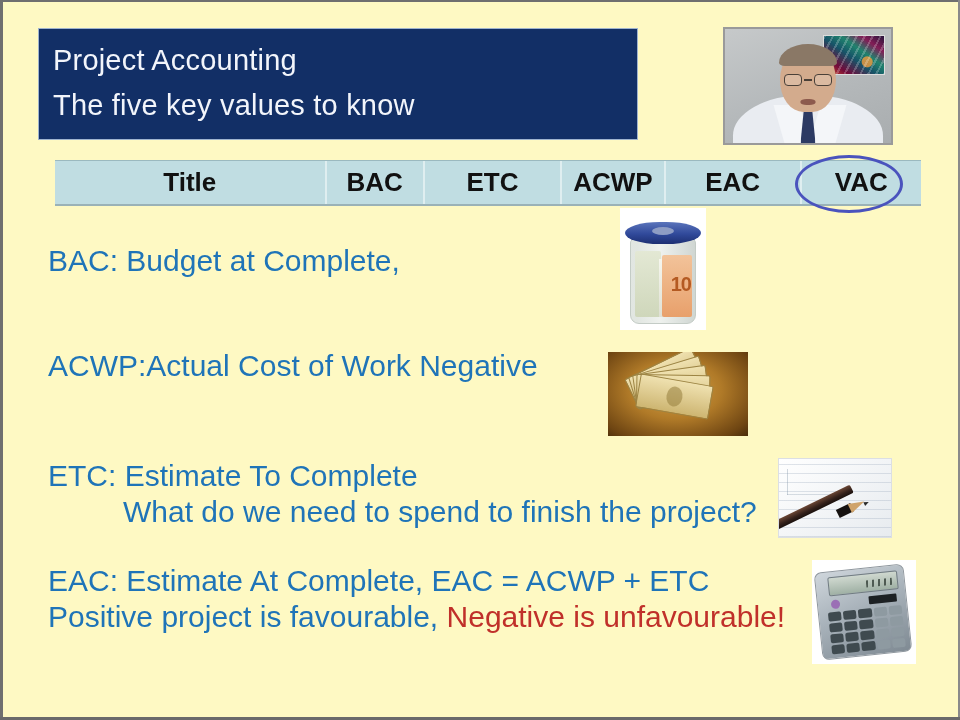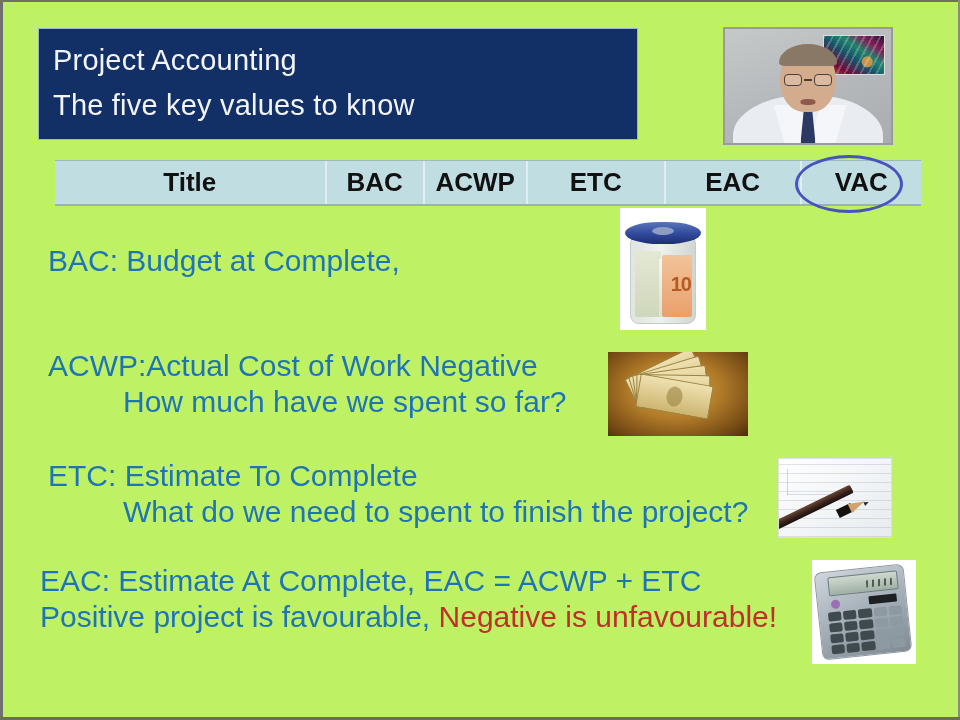--- a/index.html
+++ b/index.html
@@ -7,21 +7,21 @@
     padding: 0;
     background: #ffffff;
   }
   body {
     font-family: "Liberation Sans", sans-serif;
   }
   #slide {
     position: relative;
     width: 960px;
     height: 720px;
-    background: #bef264;
+    background: #fef9c3;
     overflow: hidden;
     box-sizing: border-box;
     text-decoration: underline;
   }
   
   .frame-left {
     position: absolute; left: 0; top: 0; width: 3px; height: 720px;
     background: #6f6f6f;
   }
   .frame-top {
@@ -217,21 +217,21 @@
   .body-text {
     position: absolute;
     color: #1f74b8;
     font-size: 30px;
     line-height: 36px;
     white-space: nowrap;
   }
   #blk-bac   { left: 48px;  top: 243px; }
   #blk-acwp  { left: 48px;  top: 348px; }
   #blk-etc   { left: 48px;  top: 458px; }
-  #blk-eac   { left: 40px;  top: 563px; }
+  #blk-eac   { left: 48px;  top: 563px; }
   .ln-sub-bac  { padding-left: 65px; }
   .ln-sub-acwp { padding-left: 75px; }
   .ln-sub-etc  { padding-left: 75px; }
   .neg { color: #c0302a; }
 
   
   #img-jar {
     position: absolute;
     left: 620px; top: 208px;
     width: 86px; height: 122px;
@@ -473,39 +473,38 @@
       <i class="l"></i>
         <i class="r"></i>
         <b></b>
     </div>
     <div class="cam-mouth"></div>
   </div>
 
   <div id="tabbar">
     <div class="tab" style="width:300px">Title</div>
     <div class="tab" style="width:108px">BAC</div>
+    <div class="tab" style="width:152px">ETC</div>
     <div class="tab" style="width:114px">ACWP</div>
-    <div class="tab" style="width:152px">ETC</div>
     <div class="tab" style="width:150px">EAC</div>
     <div class="tab" style="width:132px">VAC</div>
   </div>
   <div id="vac-circle"></div>
 
   <div class="body-text" id="blk-bac">
     <div>BAC: Budget at Complete,</div>
   </div>
 
   <div class="body-text" id="blk-acwp">
     <div>ACWP:Actual Cost of Work Negative</div>
-    <div class="ln-sub-acwp">How much have we spent so far?</div>
   </div>
 
   <div class="body-text" id="blk-etc">
     <div>ETC: Estimate To Complete</div>
-    <div class="ln-sub-etc">What do we need to spent to finish the project?</div>
+    <div class="ln-sub-etc">What do we need to spend to finish the project?</div>
   </div>
 
   <div class="body-text" id="blk-eac">
     <div>EAC: Estimate At Complete, EAC = ACWP + ETC</div>
     <div><span>Positive project is favourable, </span><span class="neg">Negative is unfavourable!</span></div>
   </div>
 
   <div id="img-jar">
     <div class="jar-body">
       <div class="note-green"></div>

